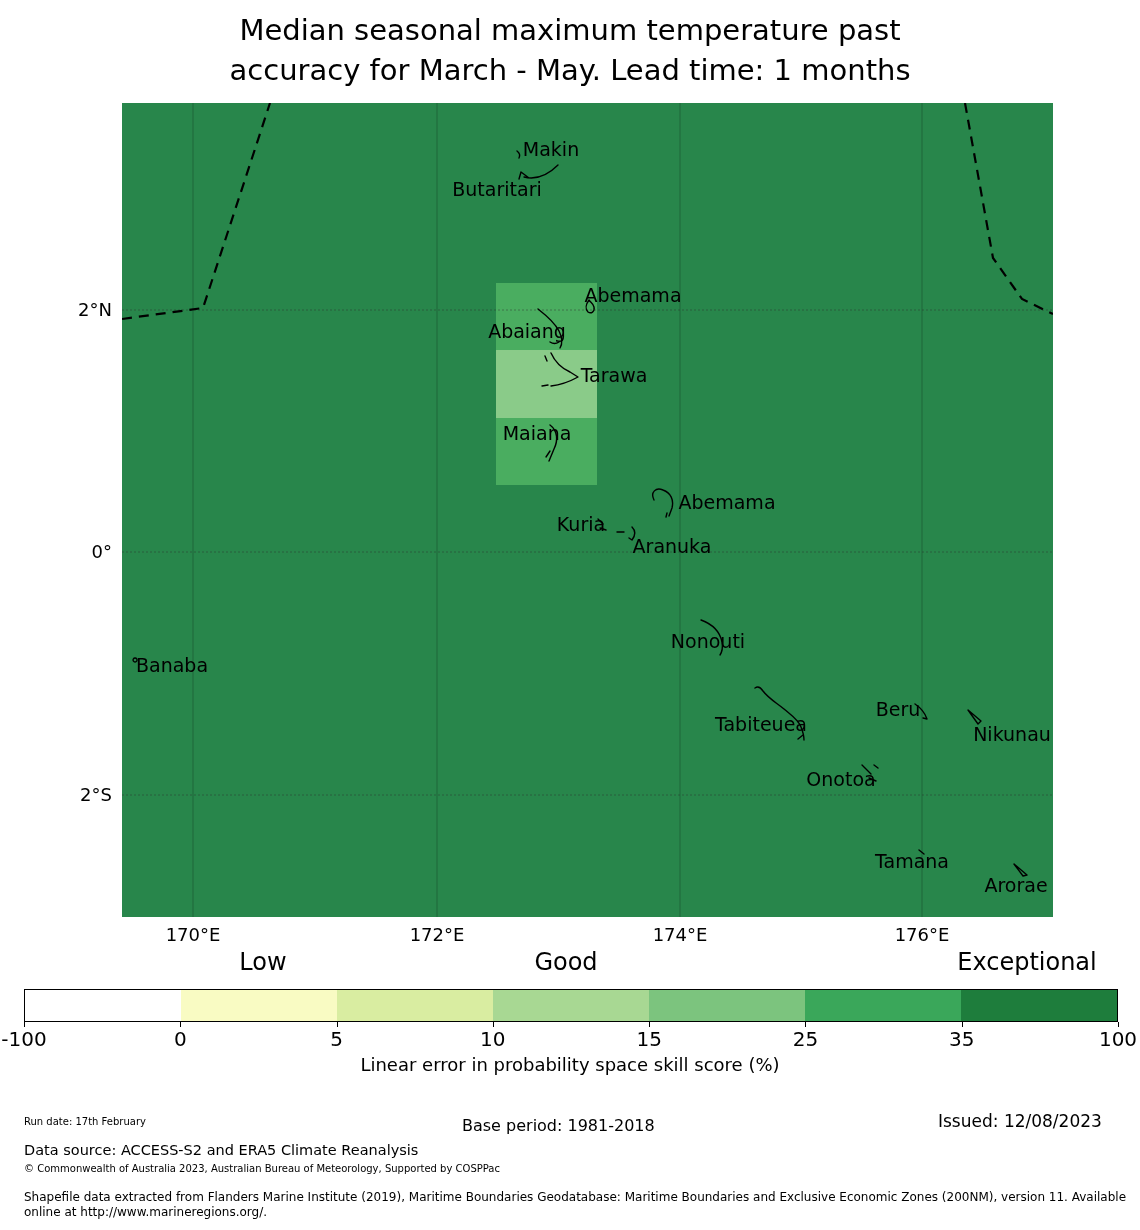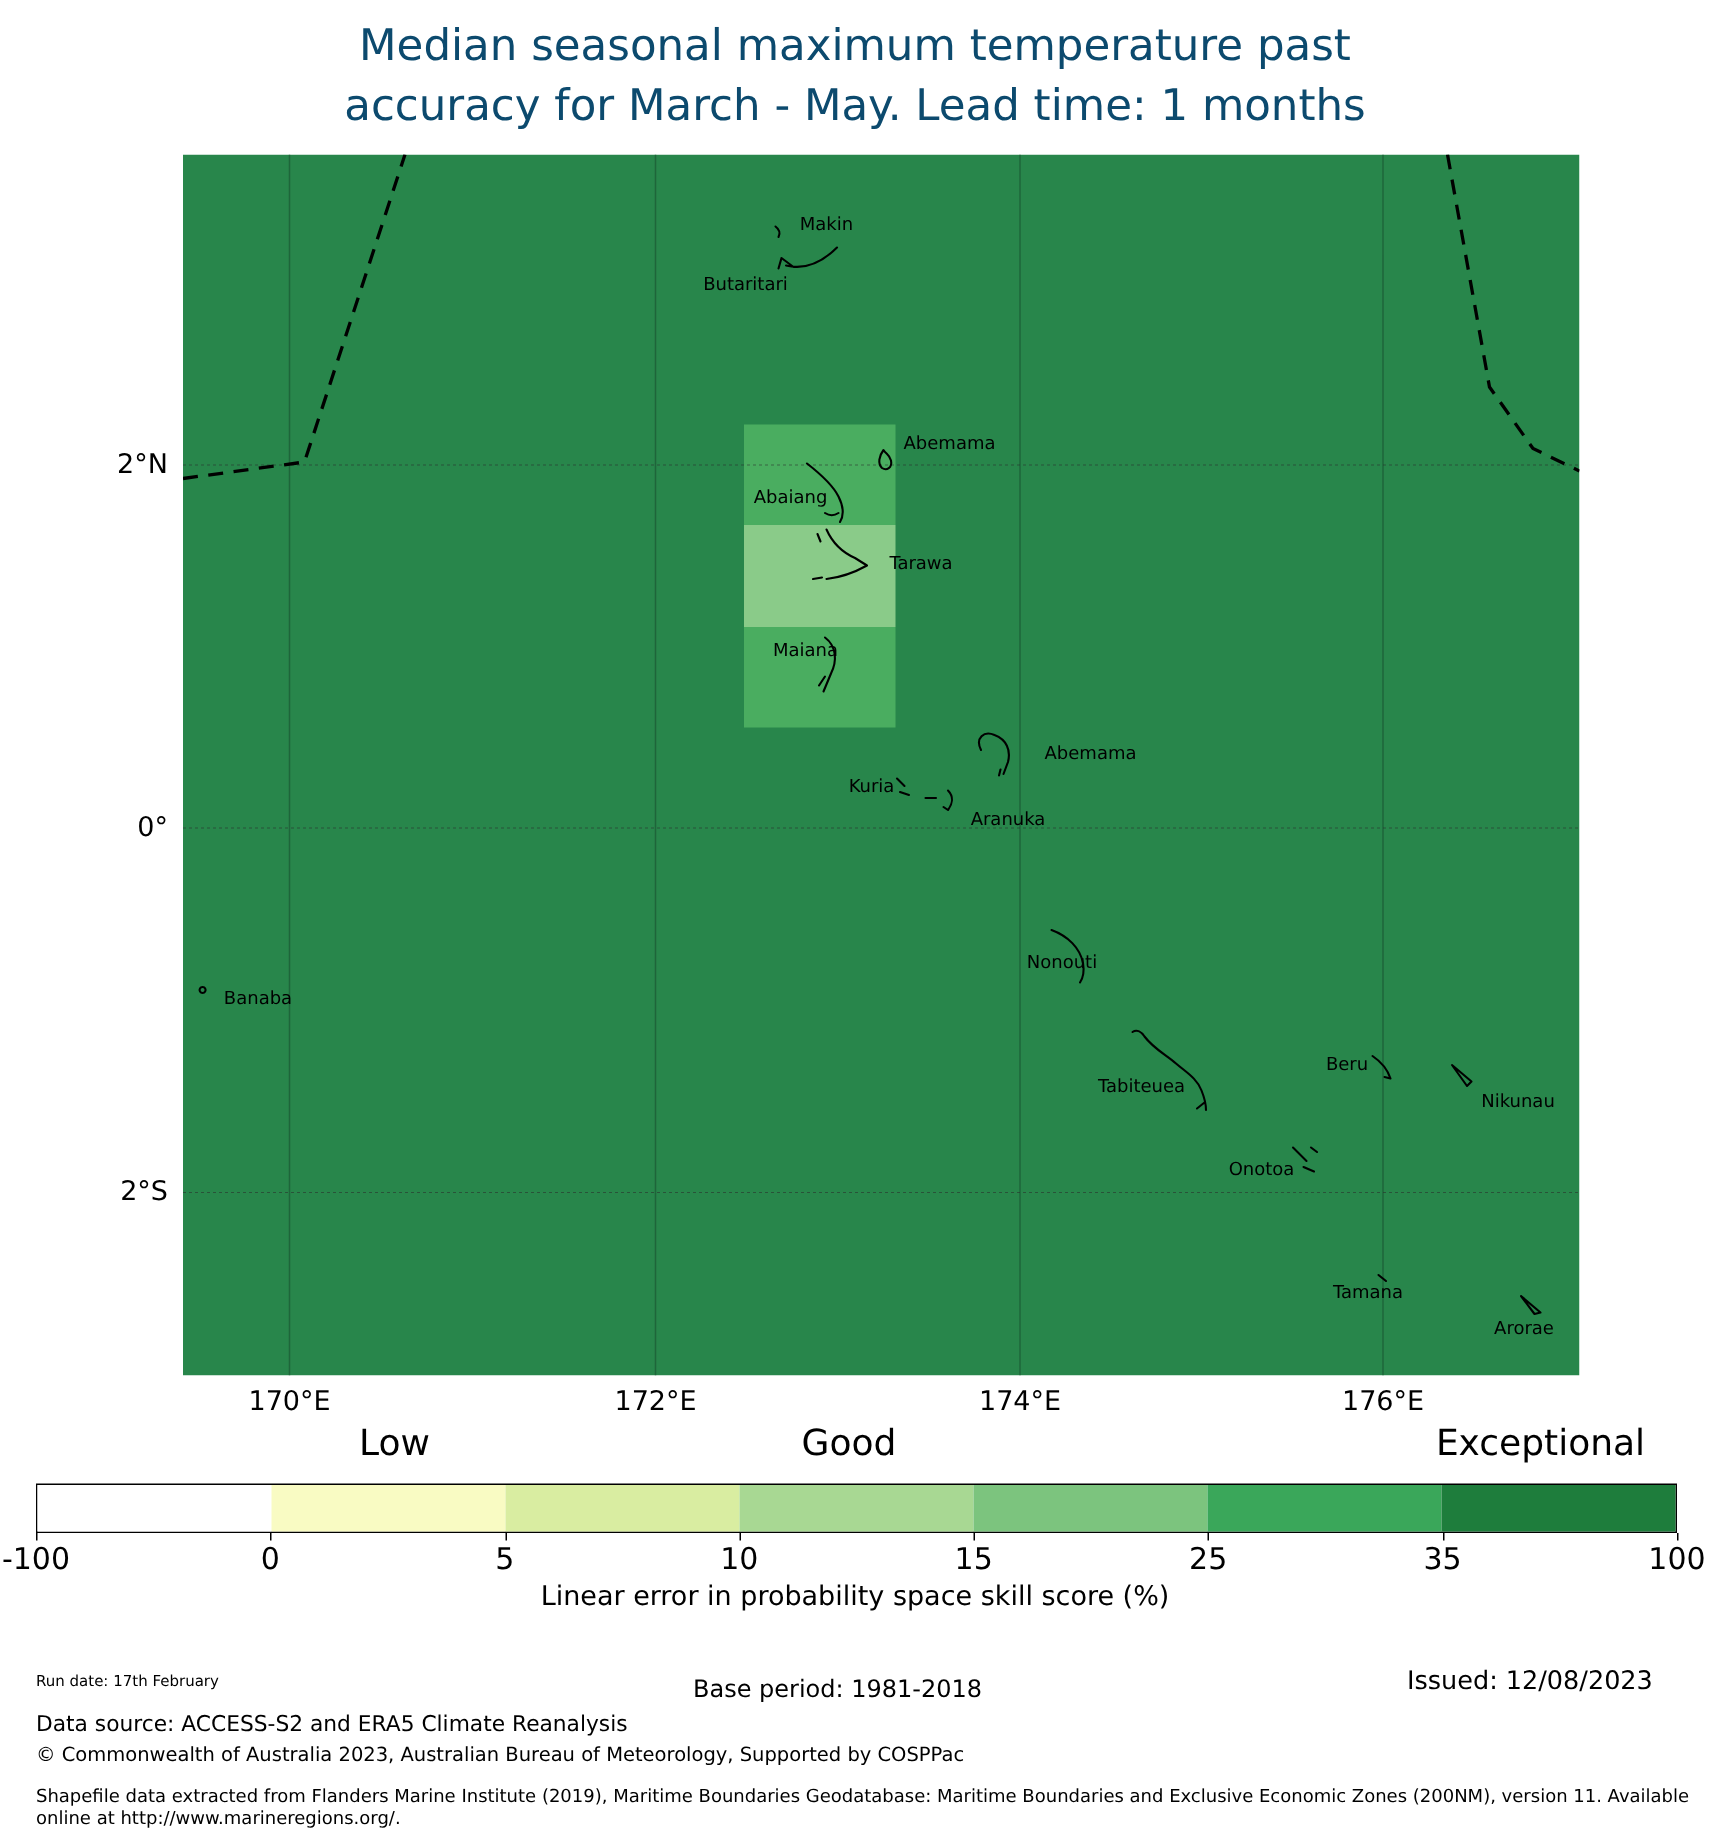--- a/index.html
+++ b/index.html
@@ -1,34 +1,34 @@
 <!DOCTYPE html>
 <html><head>
 <meta charset="utf-8">
 <style>
   html,body{margin:0;padding:0;background:#fff;}
   #fig{position:relative;width:1140px;height:1230px;background:#ffffff;overflow:hidden;
        font-family:"DejaVu Sans","Liberation Sans",sans-serif;color:#000;}
   .abs{position:absolute;}
-  .title{left:0;top:10px;width:100%;text-align:center;font-size:29px;line-height:40px;color:#0c4a6e;}
+  .title{left:0;top:10px;width:100%;text-align:center;font-size:29px;line-height:40px;color:#000000;}
   .ytick{left:0;width:112px;text-align:right;font-size:18px;}
   .xtick{top:924px;transform:translateX(-50%);font-size:18px;white-space:nowrap;}
   .skill{top:948px;transform:translateX(-50%);font-size:24px;white-space:nowrap;}
-  .island-label{font-size:12px;transform:translate(-50%,-50%);white-space:nowrap;color:#000;}
+  .island-label{font-size:19px;transform:translate(-50%,-50%);white-space:nowrap;color:#000;}
   .cbar{left:24px;top:989px;width:1094px;height:33px;border:1.2px solid #000;
         box-sizing:border-box;display:flex;}
   .cbar-seg{flex:1 1 0;height:100%;}
   .cbtickmark{top:1022px;width:1px;height:5px;background:#000;}
   .cbticklabel{top:1027px;transform:translateX(-50%);font-size:20px;white-space:nowrap;}
   .caption{left:0;top:1054px;width:100%;text-align:center;font-size:18px;}
   .f-run{left:24px;top:1116px;font-size:10px;}
   .f-base{left:462px;top:1116px;font-size:16px;}
   .f-issued{left:938px;top:1111px;font-size:17px;}
   .f-source{left:24px;top:1142px;font-size:14.5px;}
-  .f-copy{left:24px;top:1163px;font-size:13px;}
+  .f-copy{left:24px;top:1163px;font-size:10px;}
   .f-shape{left:24px;top:1190px;width:1104px;font-size:12px;line-height:15px;}
 </style>
 </head>
 <body>
 
 <div id="fig">
   <div class="abs title">
     <div>Median seasonal maximum temperature past</div>
     <div>accuracy for March - May. Lead time: 1 months</div>
   </div>

